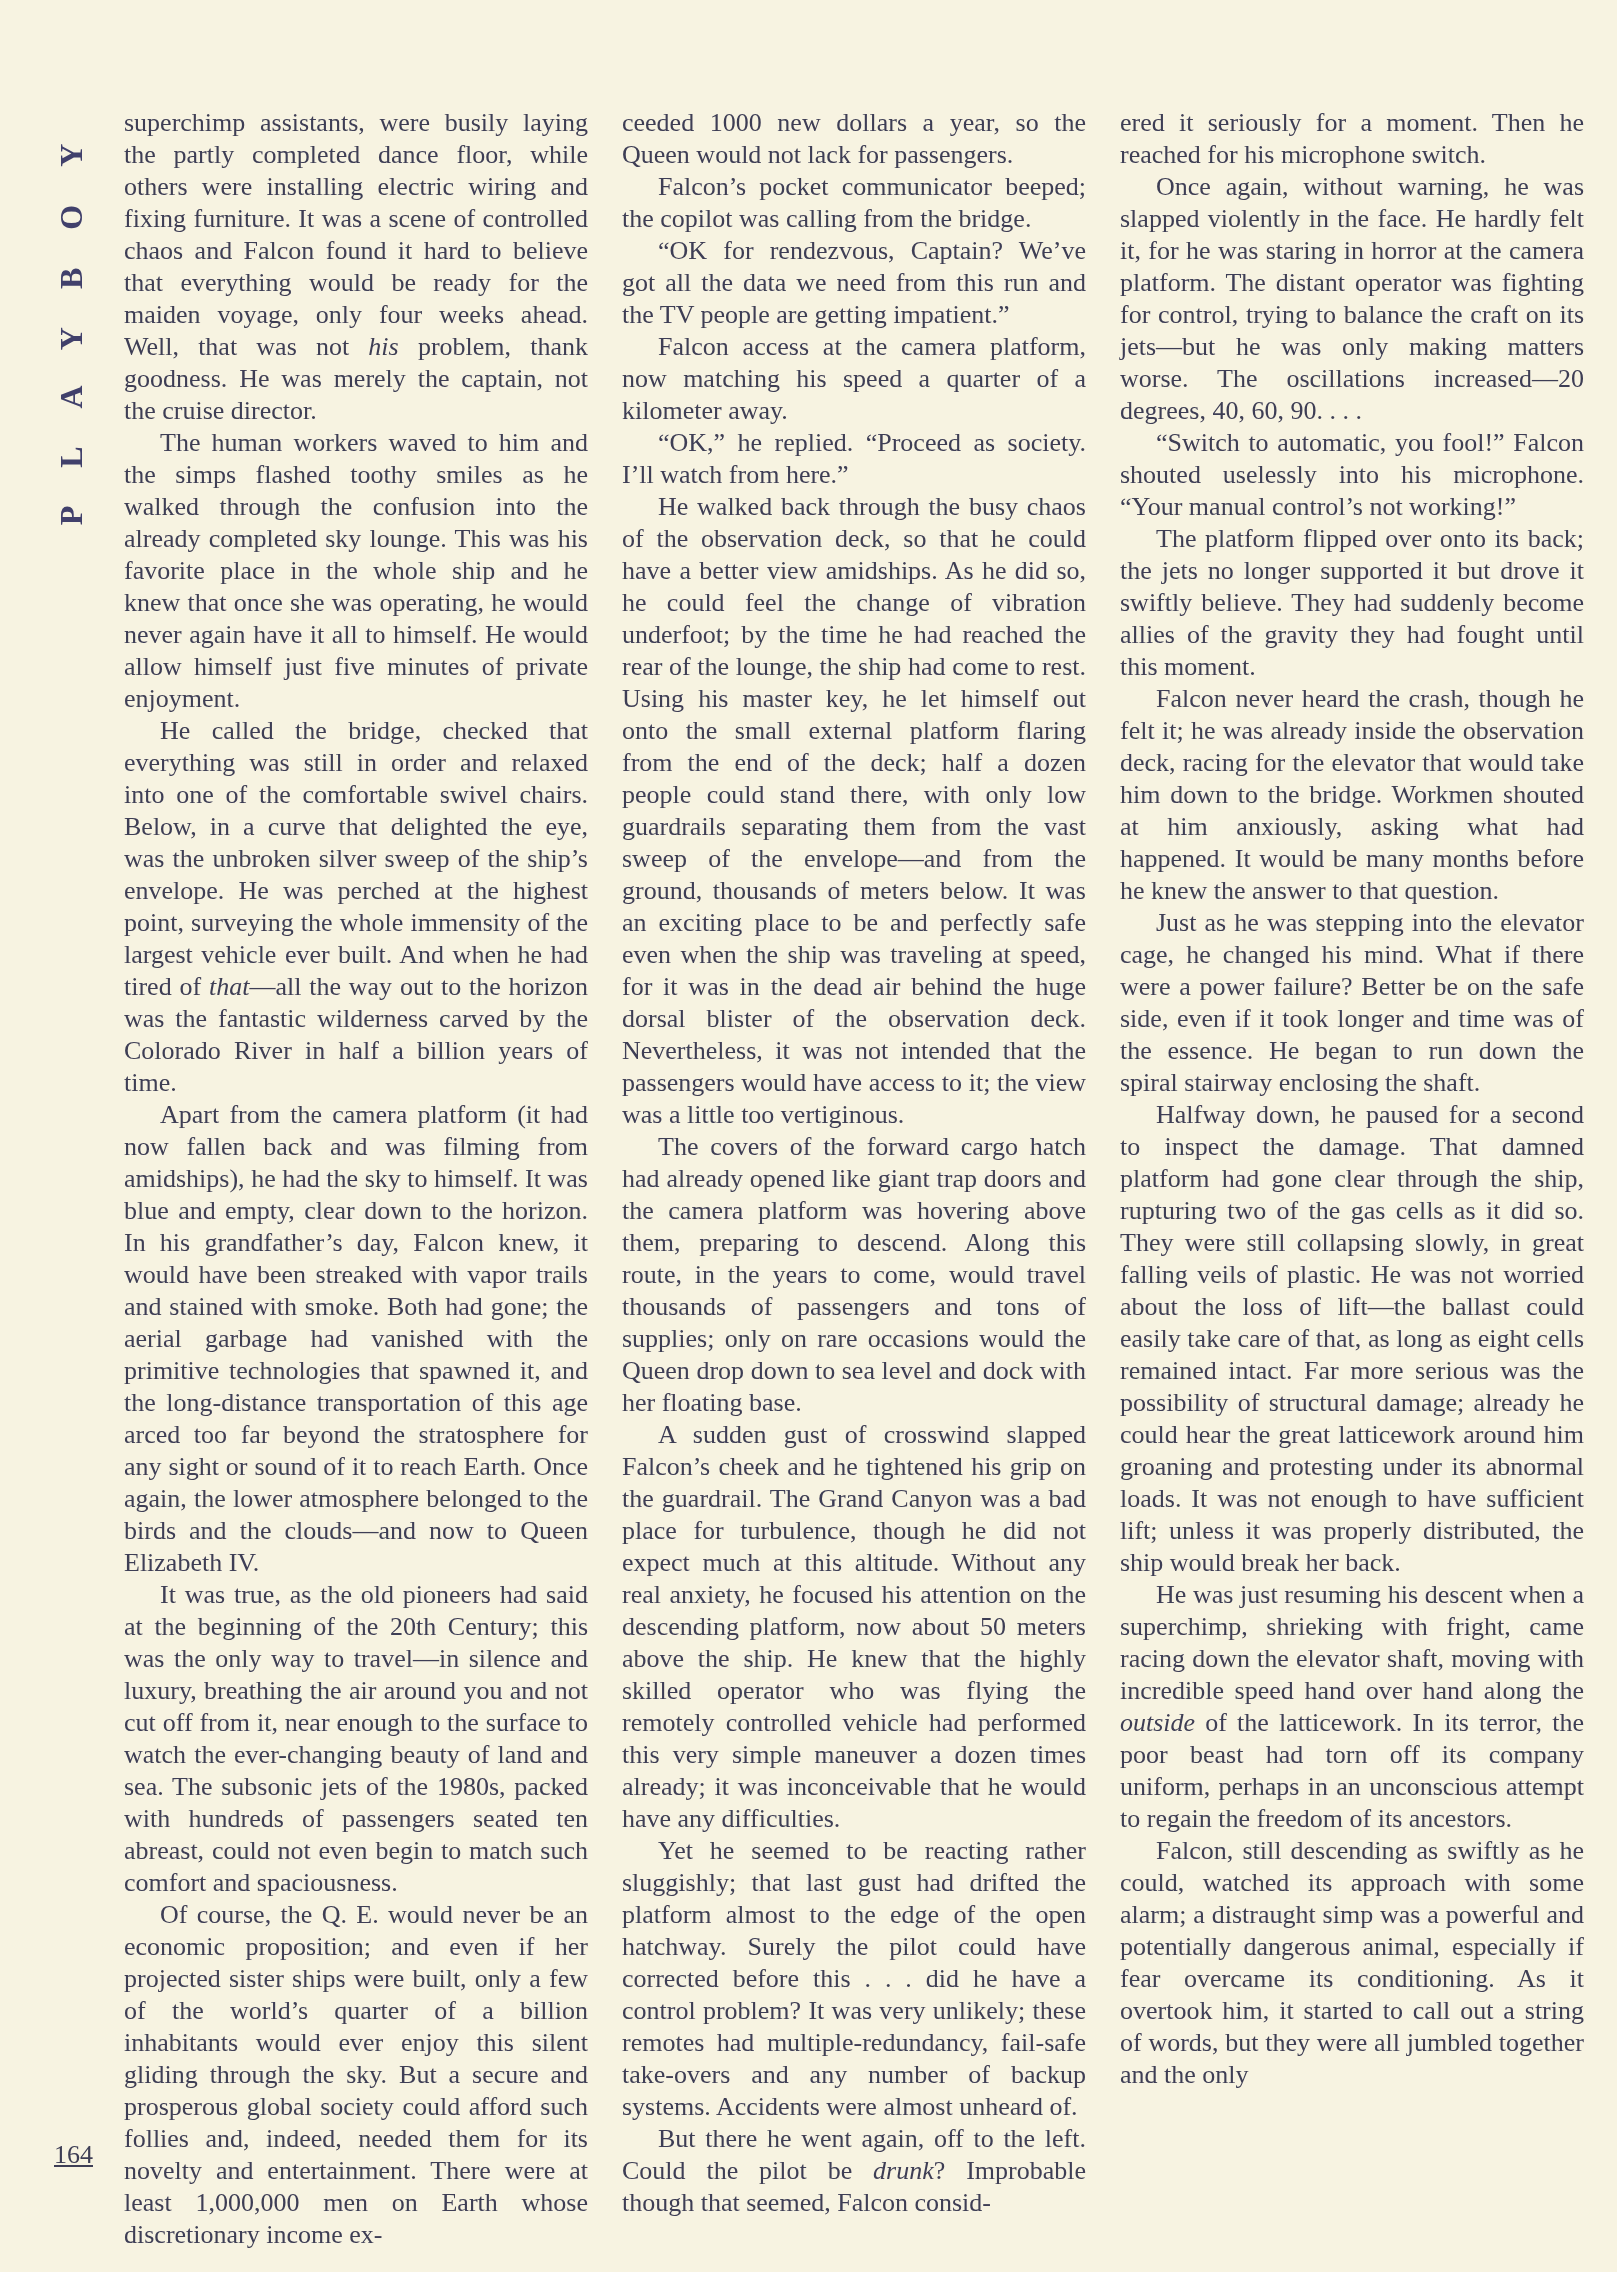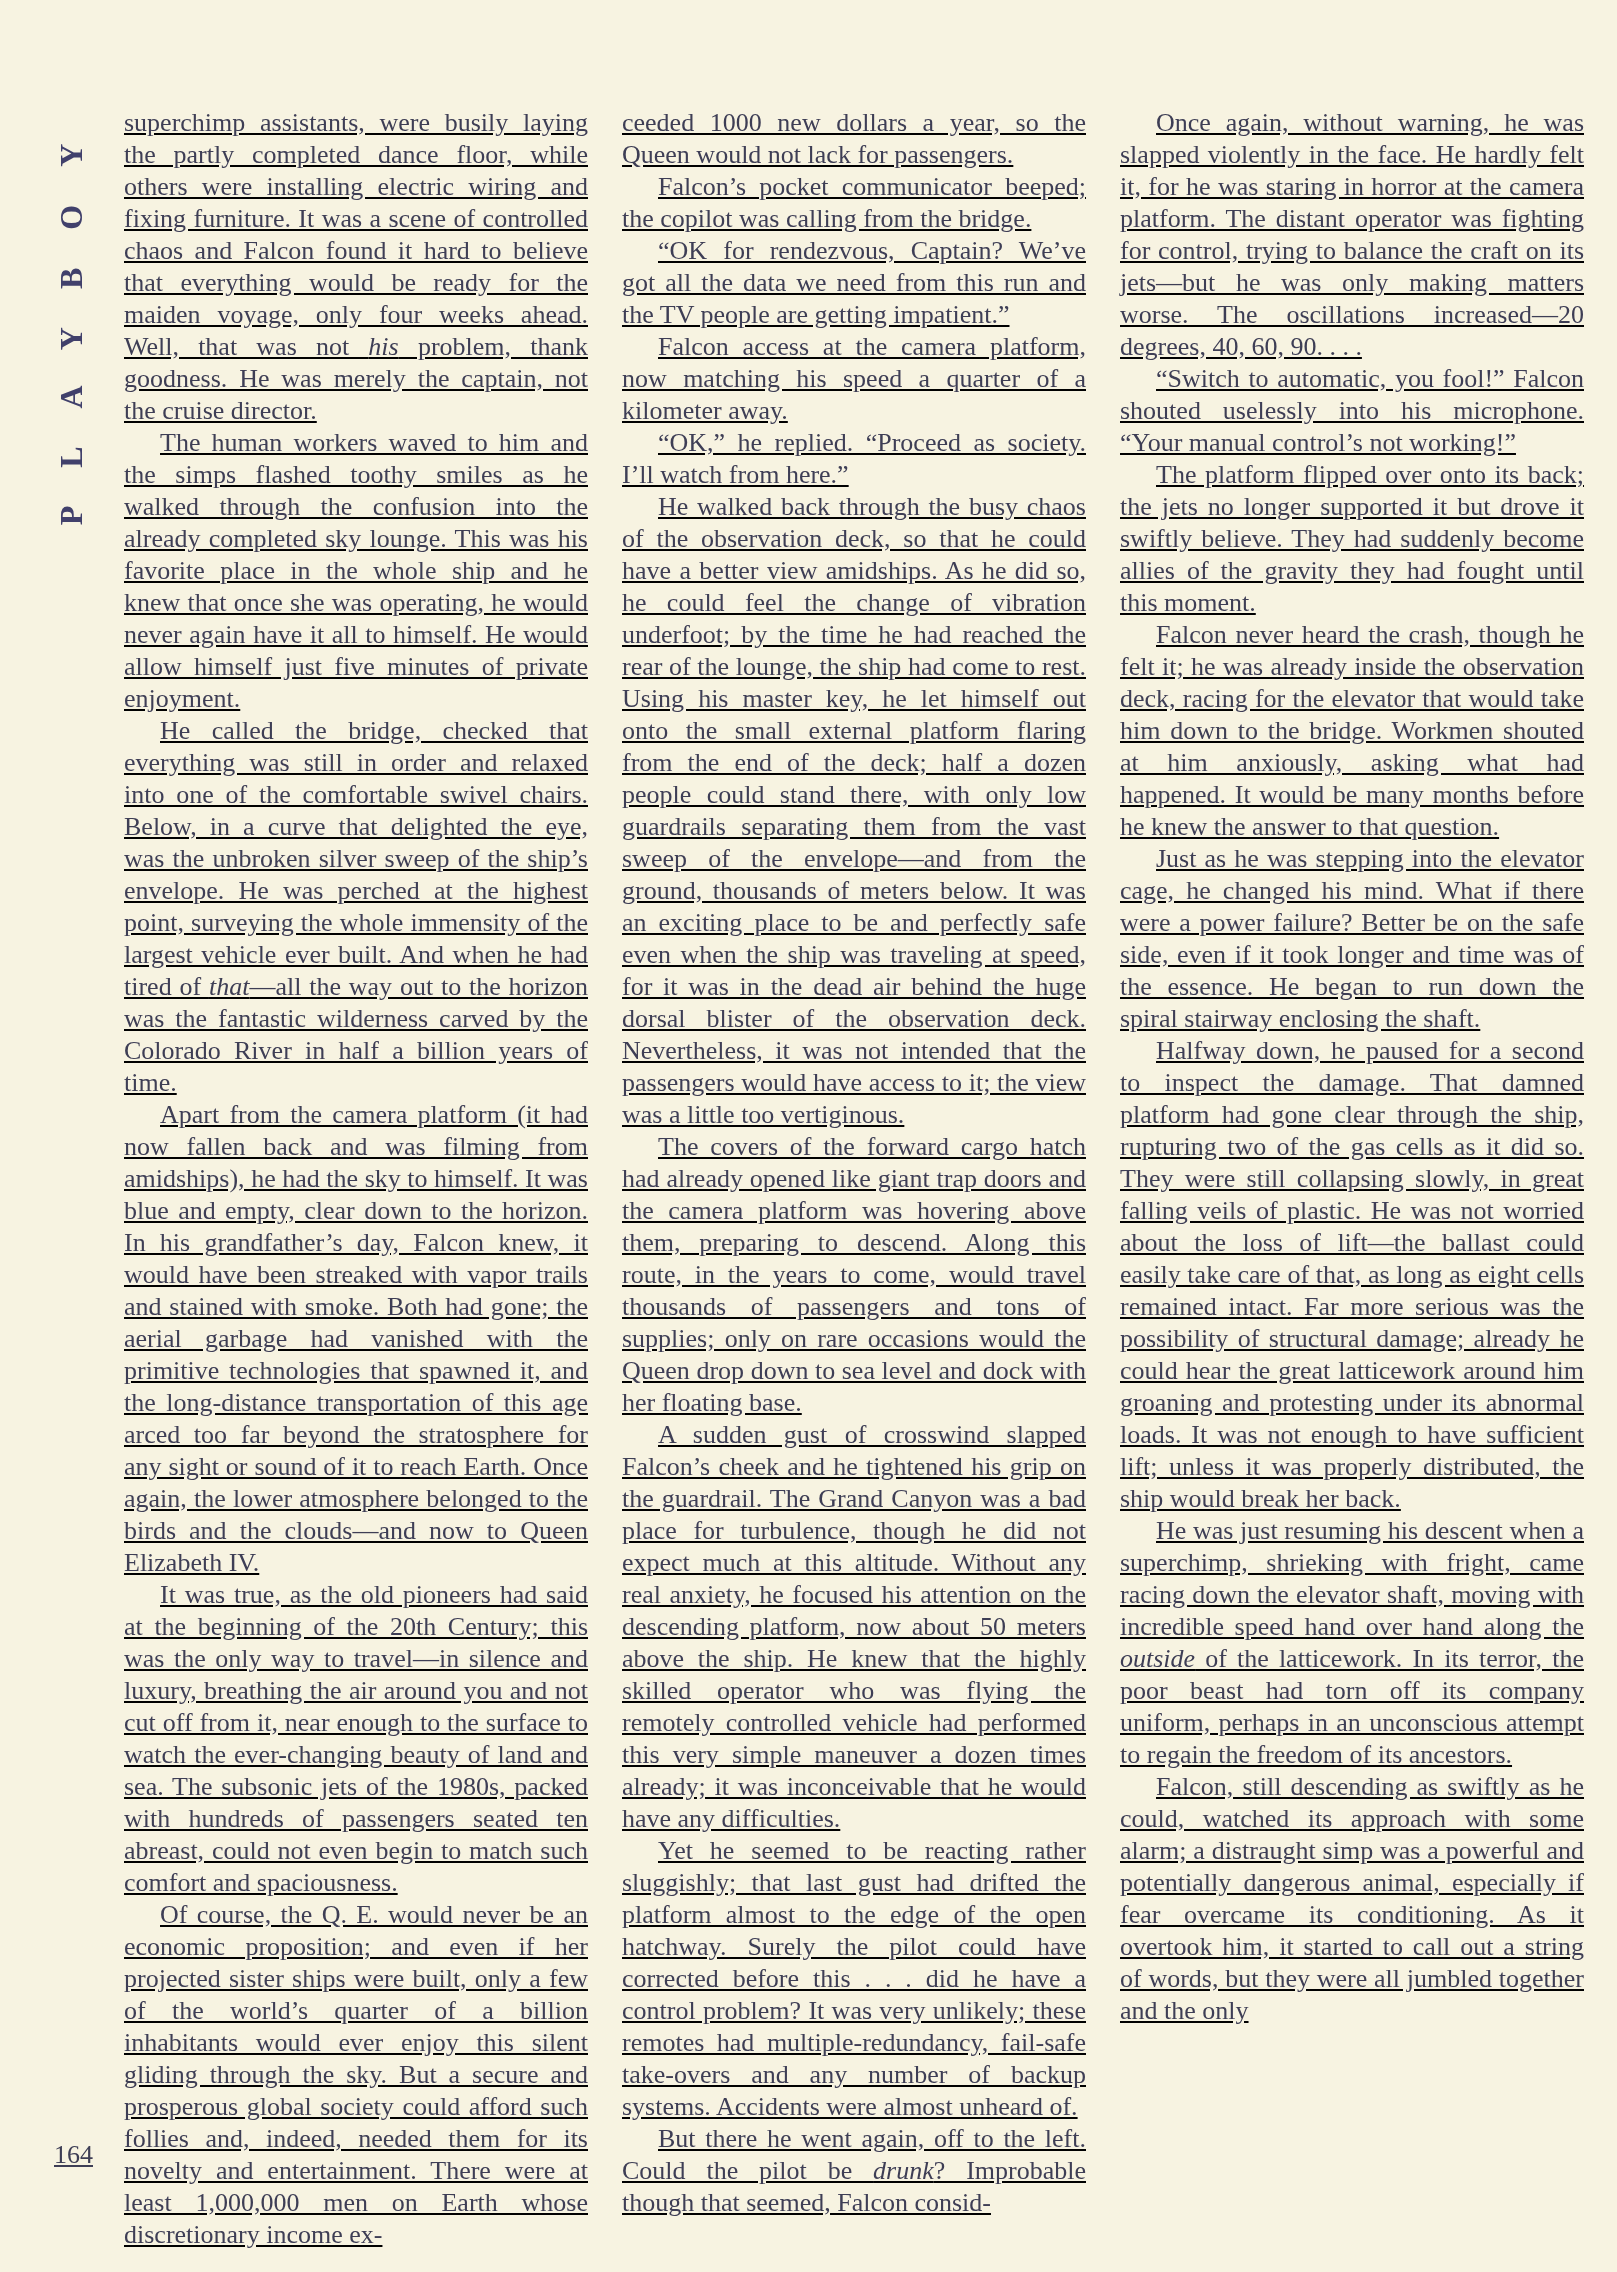--- a/index.html
+++ b/index.html
@@ -29,21 +29,20 @@
     letter-spacing: 38px;
     color: var(--masthead-ink, #41406b);
     white-space: nowrap;
   }
   .columns {
     position: absolute;
     left: 124px;
     top: 107px;
     display: flex;
     gap: 34px;
-    text-decoration: underline;
   }
   .col {
     width: 464px;
   }
   .col p {
     margin: 0;
     font-size: 26px;
     line-height: 32px;
     text-align: justify;
     color: var(--ink, #3e3e55);
@@ -82,20 +81,21 @@
         <p class="indent"><span>“OK for rendezvous, Captain? We’ve got all the data we need from this run and the TV people are getting impatient.”</span></p>
         <p class="indent"><span>Falcon access at the camera platform, now matching his speed a quarter of a kilometer away.</span></p>
         <p class="indent"><span>“OK,” he replied. “Proceed as society. I’ll watch from here.”</span></p>
         <p class="indent"><span>He walked back through the busy chaos of the observation deck, so that he could have a better view amidships. As he did so, he could feel the change of vibration underfoot; by the time he had reached the rear of the lounge, the ship had come to rest. Using his master key, he let himself out onto the small external platform flaring from the end of the deck; half a dozen people could stand there, with only low guardrails separating them from the vast sweep of the envelope—and from the ground, thousands of meters below. It was an exciting place to be and perfectly safe even when the ship was traveling at speed, for it was in the dead air behind the huge dorsal blister of the observation deck. Nevertheless, it was not intended that the passengers would have access to it; the view was a little too vertiginous.</span></p>
         <p class="indent"><span>The covers of the forward cargo hatch had already opened like giant trap doors and the camera platform was hovering above them, preparing to descend. Along this route, in the years to come, would travel thousands of passengers and tons of supplies; only on rare occasions would the Queen drop down to sea level and dock with her floating base.</span></p>
         <p class="indent"><span>A sudden gust of crosswind slapped Falcon’s cheek and he tightened his grip on the guardrail. The Grand Canyon was a bad place for turbulence, though he did not expect much at this altitude. Without any real anxiety, he focused his attention on the descending platform, now about 50 meters above the ship. He knew that the highly skilled operator who was flying the remotely controlled vehicle had performed this very simple maneuver a dozen times already; it was inconceivable that he would have any difficulties.</span></p>
         <p class="indent"><span>Yet he seemed to be reacting rather sluggishly; that last gust had drifted the platform almost to the edge of the open hatchway. Surely the pilot could have corrected before this . . . did he have a control problem? It was very unlikely; these remotes had multiple-redundancy, fail-safe take-overs and any number of backup systems. Accidents were almost unheard of.</span></p>
         <p class="indent"><span>But there he went again, off to the left. Could the pilot be </span><span class="i">drunk</span><span>? Improbable though that seemed, Falcon consid-</span></p>
       </div>
     <div class="col">
+        <p><span>ered it seriously for a moment. Then he reached for his microphone switch.</span></p>
         <p class="indent"><span>Once again, without warning, he was slapped violently in the face. He hardly felt it, for he was staring in horror at the camera platform. The distant operator was fighting for control, trying to balance the craft on its jets—but he was only making matters worse. The oscillations increased—20 degrees, 40, 60, 90. . . .</span></p>
         <p class="indent"><span>“Switch to automatic, you fool!” Falcon shouted uselessly into his microphone. “Your manual control’s not working!”</span></p>
         <p class="indent"><span>The platform flipped over onto its back; the jets no longer supported it but drove it swiftly believe. They had suddenly become allies of the gravity they had fought until this moment.</span></p>
         <p class="indent"><span>Falcon never heard the crash, though he felt it; he was already inside the observation deck, racing for the elevator that would take him down to the bridge. Workmen shouted at him anxiously, asking what had happened. It would be many months before he knew the answer to that question.</span></p>
         <p class="indent"><span>Just as he was stepping into the elevator cage, he changed his mind. What if there were a power failure? Better be on the safe side, even if it took longer and time was of the essence. He began to run down the spiral stairway enclosing the shaft.</span></p>
         <p class="indent"><span>Halfway down, he paused for a second to inspect the damage. That damned platform had gone clear through the ship, rupturing two of the gas cells as it did so. They were still collapsing slowly, in great falling veils of plastic. He was not worried about the loss of lift—the ballast could easily take care of that, as long as eight cells remained intact. Far more serious was the possibility of structural damage; already he could hear the great latticework around him groaning and protesting under its abnormal loads. It was not enough to have sufficient lift; unless it was properly distributed, the ship would break her back.</span></p>
         <p class="indent"><span>He was just resuming his descent when a superchimp, shrieking with fright, came racing down the elevator shaft, moving with incredible speed hand over hand along the </span><span class="i">outside</span><span> of the latticework. In its terror, the poor beast had torn off its company uniform, perhaps in an unconscious attempt to regain the freedom of its ancestors.</span></p>
         <p class="indent"><span>Falcon, still descending as swiftly as he could, watched its approach with some alarm; a distraught simp was a powerful and potentially dangerous animal, especially if fear overcame its conditioning. As it overtook him, it started to call out a string of words, but they were all jumbled together and the only</span></p>
       </div>
   </div>

